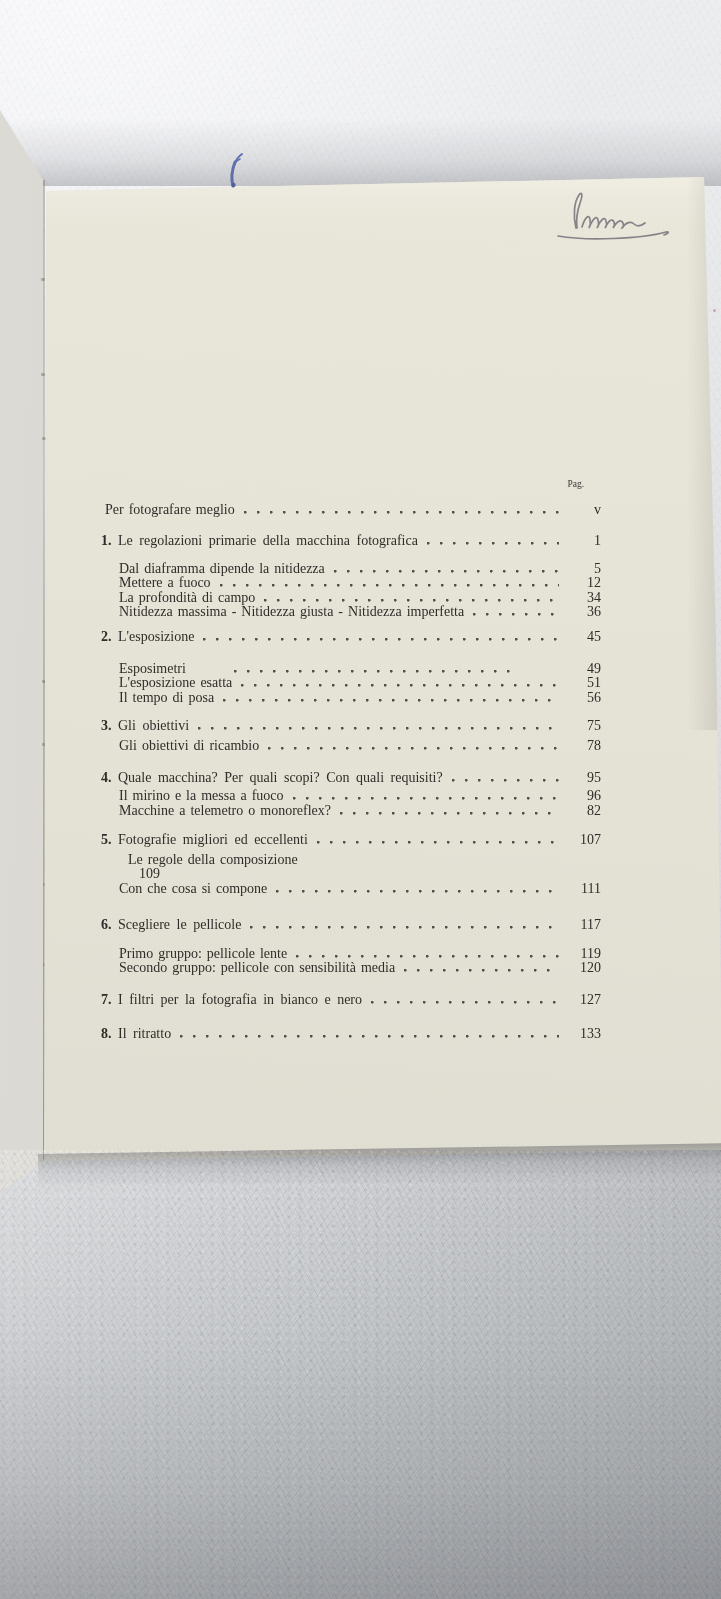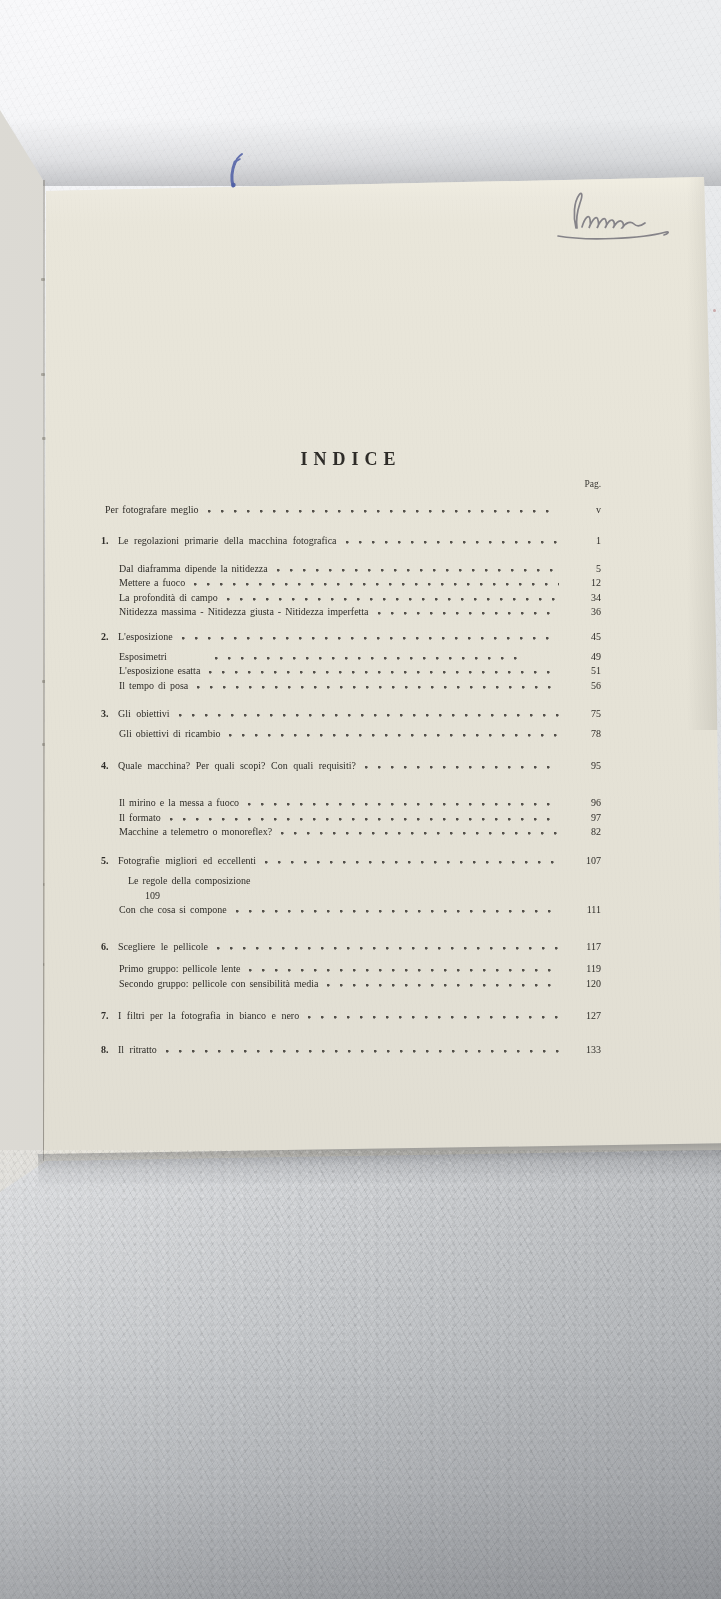--- a/index.html
+++ b/index.html
@@ -83,26 +83,26 @@
       repeating-linear-gradient(86deg, rgba(120,112,95,.03) 0 1px, transparent 1px 4px),
       repeating-linear-gradient(-3deg, rgba(255,255,255,.05) 0 1px, transparent 1px 5px);
   }
   
   .index-title{
     position:absolute;left:101px;top:449px;width:500px;
     text-align:center;font-size:18px;font-weight:700;letter-spacing:6px;
     color:#2e2c28;margin:0;
   }
   .pag-header{
-    position:absolute;left:101px;top:479px;width:500px;
+    position:absolute;left:84px;top:479px;width:500px;
     text-align:right;font-size:9.5px;color:#3a3833;
   }
   .toc{
     position:absolute;left:101px;top:503px;width:500px;
-    color:#2f2d29;font-size:10px;
+    color:#2f2d29;font-size:14px;
   }
   .row{display:flex;align-items:baseline;line-height:14.5px;white-space:nowrap;}
   .row .num{width:17px;flex:none;font-weight:700;}
   .row.chapter .lbl{font-weight:400;word-spacing:3px;}
   .row.sub{padding-left:18px;}
   .row.front{padding-left:4px;}
   .row.sub .lbl,.row.front .lbl{word-spacing:1.5px;}
   .dots{
     flex:1;min-width:10px;height:4px;margin:0 10px 0 9px;
     background:radial-gradient(circle at 1.2px 2.2px, rgba(45,42,38,.8) 1.1px, transparent 1.7px) left bottom / 13px 4px repeat-x;
@@ -130,21 +130,20 @@
   <div class="stitch" style="left:42px;top:680px;"></div>
   <div class="stitch" style="left:42px;top:743px;"></div>
   <div class="stitch" style="left:43px;top:883px;"></div>
   <div class="stitch" style="left:43px;top:963px;"></div>
 
   <div class="page">
     <div class="page-top-highlight"></div>
     <div class="page-right-shade"></div>
     <div class="paper-grain"></div>
 
-    <h1 class="index-title">INDICE</h1>
     <div class="pag-header">Pag.</div>
 
     <div class="toc" id="toc">
         <div class="row front">
           <span class="lbl">Per fotografare meglio</span>
           <span class="dots"></span>
           <span class="pg">v</span>
         </div>
         <div class="row chapter" style="margin-top: 16.5px;">
           <span class="num">1.</span>
@@ -171,21 +170,21 @@
           <span class="lbl">Nitidezza massima - Nitidezza giusta - Nitidezza imperfetta</span>
           <span class="dots"></span>
           <span class="pg">36</span>
         </div>
         <div class="row chapter" style="margin-top: 10.5px;">
           <span class="num">2.</span>
           <span class="lbl">L'esposizione</span>
           <span class="dots"></span>
           <span class="pg">45</span>
         </div>
-        <div class="row sub" style="margin-top: 5px; gap: 39px;">
+        <div class="row sub" style="margin-top: 17px; gap: 39px;">
           <span class="lbl">Esposimetri</span>
           <span class="dots"></span>
           <span class="pg">49</span>
         </div>
         <div class="row sub">
           <span class="lbl">L'esposizione esatta</span>
           <span class="dots"></span>
           <span class="pg">51</span>
         </div>
         <div class="row sub">
@@ -203,29 +202,24 @@
           <span class="lbl">Gli obiettivi di ricambio</span>
           <span class="dots"></span>
           <span class="pg">78</span>
         </div>
         <div class="row chapter" style="margin-top: 17.5px;">
           <span class="num">4.</span>
           <span class="lbl">Quale macchina? Per quali scopi? Con quali requisiti?</span>
           <span class="dots"></span>
           <span class="pg">95</span>
         </div>
-        <div class="row sub" style="margin-top: 23px;">
+        <div class="row sub" style="margin-top: 4px;">
           <span class="lbl">Il mirino e la messa a fuoco</span>
           <span class="dots"></span>
           <span class="pg">96</span>
-        </div>
-        <div class="row sub">
-          <span class="lbl">Il formato</span>
-          <span class="dots"></span>
-          <span class="pg">97</span>
         </div>
         <div class="row sub">
           <span class="lbl">Macchine a telemetro o monoreflex?</span>
           <span class="dots"></span>
           <span class="pg">82</span>
         </div>
         <div class="row chapter" style="margin-top: 14.5px;">
           <span class="num">5.</span>
           <span class="lbl">Fotografie migliori ed eccellenti</span>
           <span class="dots"></span>
@@ -240,21 +234,21 @@
           <span class="lbl">Con che cosa si compone</span>
           <span class="dots"></span>
           <span class="pg">111</span>
         </div>
         <div class="row chapter" style="margin-top: 22px;">
           <span class="num">6.</span>
           <span class="lbl">Scegliere le pellicole</span>
           <span class="dots"></span>
           <span class="pg">117</span>
         </div>
-        <div class="row sub" style="margin-top: 8px;">
+        <div class="row sub" style="margin-top: 14px;">
           <span class="lbl">Primo gruppo: pellicole lente</span>
           <span class="dots"></span>
           <span class="pg">119</span>
         </div>
         <div class="row sub">
           <span class="lbl">Secondo gruppo: pellicole con sensibilità media</span>
           <span class="dots"></span>
           <span class="pg">120</span>
         </div>
         <div class="row chapter" style="margin-top: 17.5px;">

